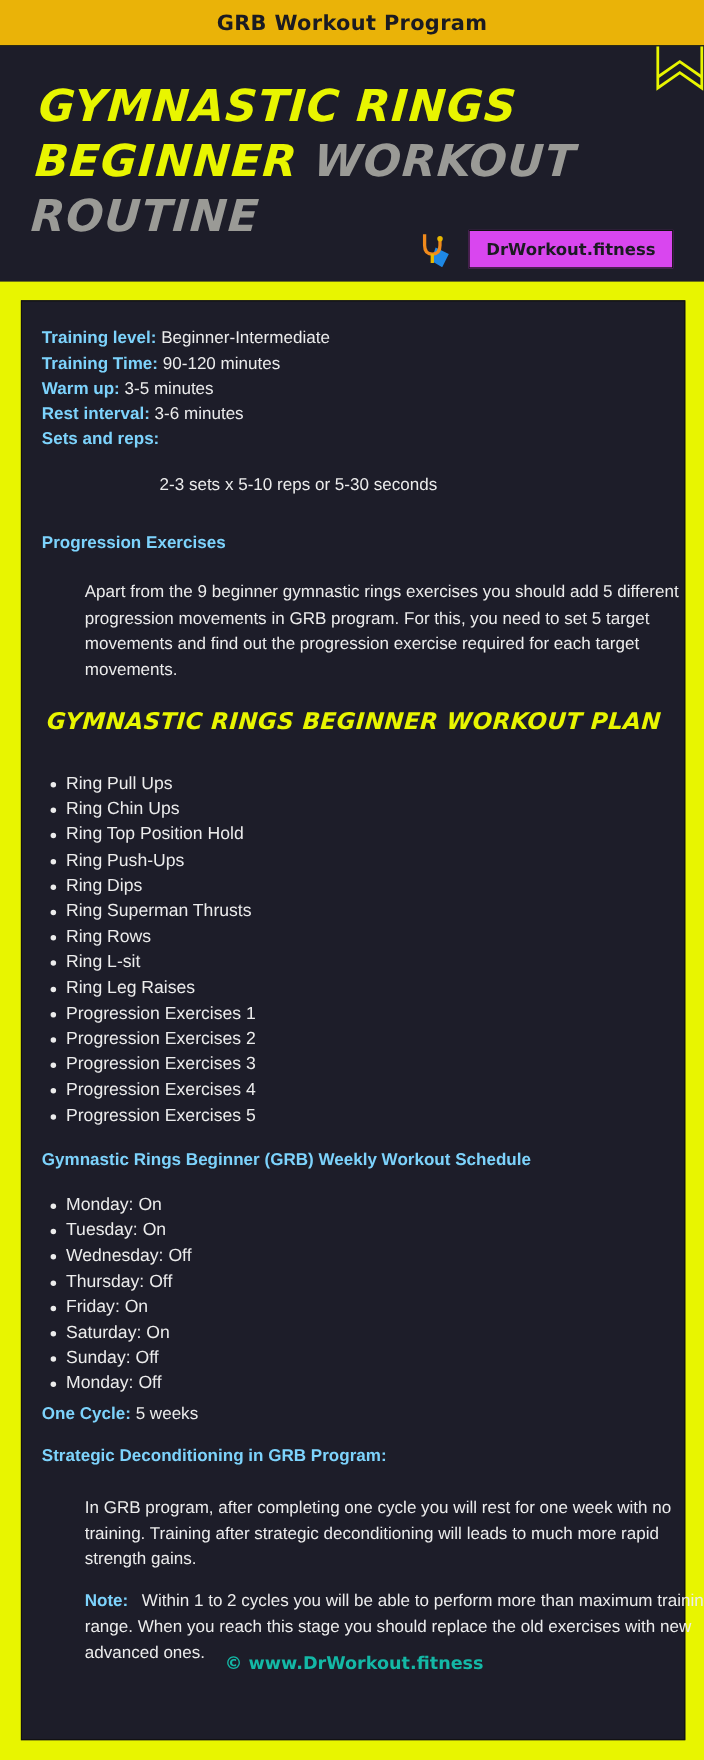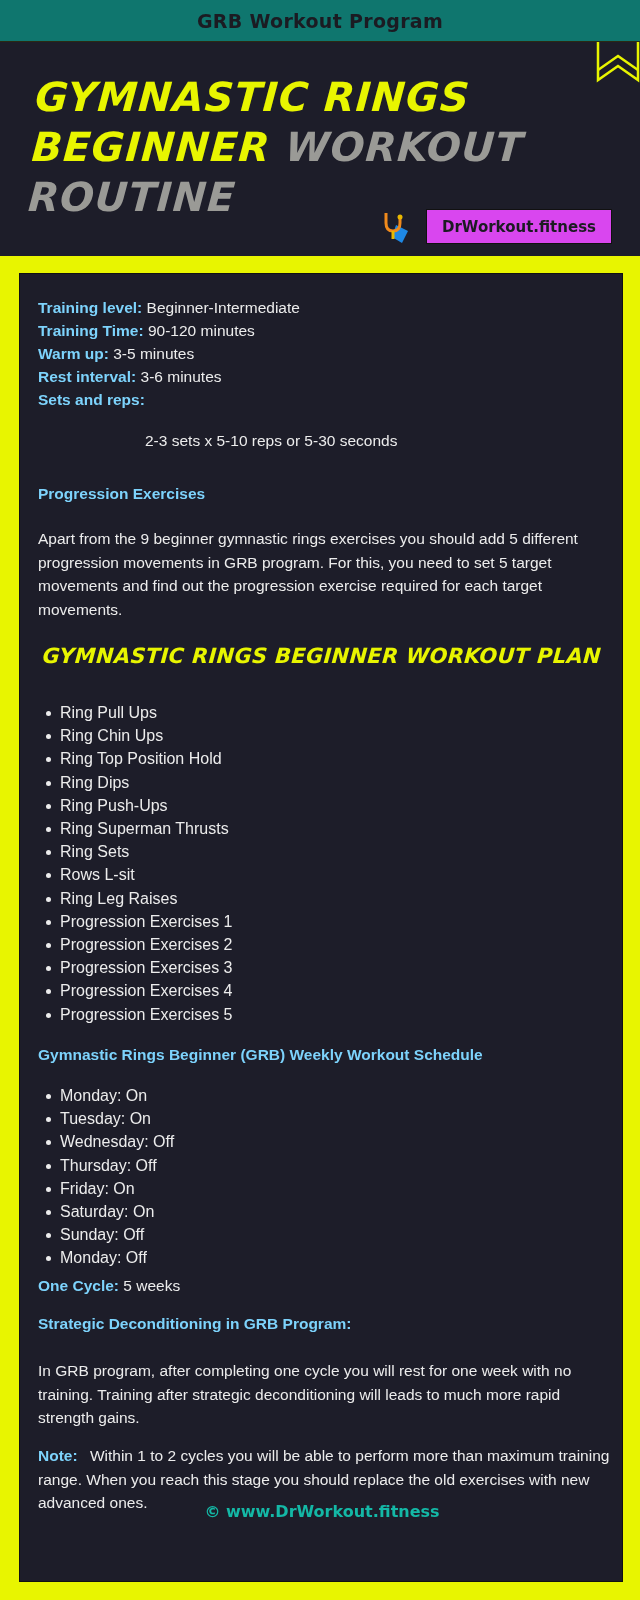--- a/index.html
+++ b/index.html
@@ -1,19 +1,19 @@
 <!DOCTYPE html>
 <html><head>
 <meta charset="utf-8">
 <style>
   * { box-sizing: border-box; margin: 0; padding: 0; }
   html, body { width: 640px; height: 1600px; background: #e8f500; overflow: hidden; }
   body { position: relative; font-family: "Liberation Sans", sans-serif; }
 
-  .topbar { position: absolute; left: 0; top: 0; width: 640px; height: 41px; background: #0f766e;
+  .topbar { position: absolute; left: 0; top: 0; width: 640px; height: 41px; background: #eab308;
     display: flex; align-items: center; justify-content: center; }
   .topbar span { font-family: "DejaVu Sans", sans-serif; font-weight: bold; font-size: 19px; color: #1b1b22; letter-spacing: 0.3px; }
 
   .hero { position: absolute; left: 0; top: 41px; width: 640px; height: 215px; background: #1d1d29;
     border-top: 1px solid #2a2a14; }
   .bookmark { position: absolute; right: 0; top: 0; width: 44px; height: 42px; }
   .hero-title { position: absolute; left: 32px; top: 30px; font-family: "DejaVu Sans", sans-serif;
     font-weight: bold; font-style: italic; font-size: 40px; line-height: 50px; letter-spacing: 1px;
     transform: skewX(-4deg); }
   .hero-title .y { color: #e8f500; }
@@ -25,21 +25,21 @@
     font-family: "DejaVu Sans", sans-serif; font-weight: bold; font-size: 15px; color: #1b1b22; border: 1px solid #111; }
 
   .card { position: absolute; left: 19px; top: 273px; width: 604px; height: 1309px; background: #1d1d29;
     border: 1px solid #111; color: #ececec; font-size: 15.5px; }
   .card .yl { color: #7dd3fc; font-weight: bold; }
   .abs { position: absolute; left: 18px; }
   .meta { top: 22px; line-height: 23px; }
   .meta div { white-space: nowrap; }
   .sets { position: absolute; left: 125px; top: 158px; }
   .prog-h { top: 211px; }
-  .para { line-height: 23.5px; }
+  .para { line-height: 23.5px; margin-left: 39px; }
   .p1 { top: 253px; width: 540px; }
   .plan-title { position: absolute; left: 0; width: 604px; top: 370px; text-align: center;
     font-family: "DejaVu Sans", sans-serif; font-weight: bold; font-style: italic; font-size: 21px; color: #e8f500;
     transform: skewX(-4deg); letter-spacing: 0.3px; }
   ul.bul { position: absolute; list-style: none; line-height: 23.2px; font-size: 16px; }
   ul.bul li { position: relative; padding-left: 22px; }
   ul.bul li::before { content: ""; position: absolute; left: 8px; top: 10px; width: 5px; height: 5px; border-radius: 50%; background: #ececec; }
   .ex-list { left: 18px; top: 427px; }
   .week-h { top: 772px; }
   .week-list { left: 18px; top: 810px; }
@@ -91,25 +91,25 @@
 
   <div class="abs prog-h yl">Progression Exercises</div>
   <div class="abs para p1">Apart from the 9 beginner gymnastic rings exercises you should add 5 different progression movements in GRB program. For this, you need to set 5 target movements and find out the progression exercise required for each target movements.</div>
 
   <div class="plan-title">GYMNASTIC RINGS BEGINNER WORKOUT PLAN</div>
 
   <ul class="bul ex-list">
     <li>Ring Pull Ups</li>
     <li>Ring Chin Ups</li>
     <li>Ring Top Position Hold</li>
+    <li>Ring Push-Ups</li>
     <li>Ring Dips</li>
-    <li>Ring Push-Ups</li>
     <li>Ring Superman Thrusts</li>
-    <li>Ring Sets</li>
-    <li>Rows L-sit</li>
+    <li>Ring Rows</li>
+    <li>Ring L-sit</li>
     <li>Ring Leg Raises</li>
     <li>Progression Exercises 1</li>
     <li>Progression Exercises 2</li>
     <li>Progression Exercises 3</li>
     <li>Progression Exercises 4</li>
     <li>Progression Exercises 5</li>
   </ul>
 
   <div class="abs week-h yl">Gymnastic Rings Beginner (GRB) Weekly Workout Schedule</div>
   <ul class="bul week-list">

